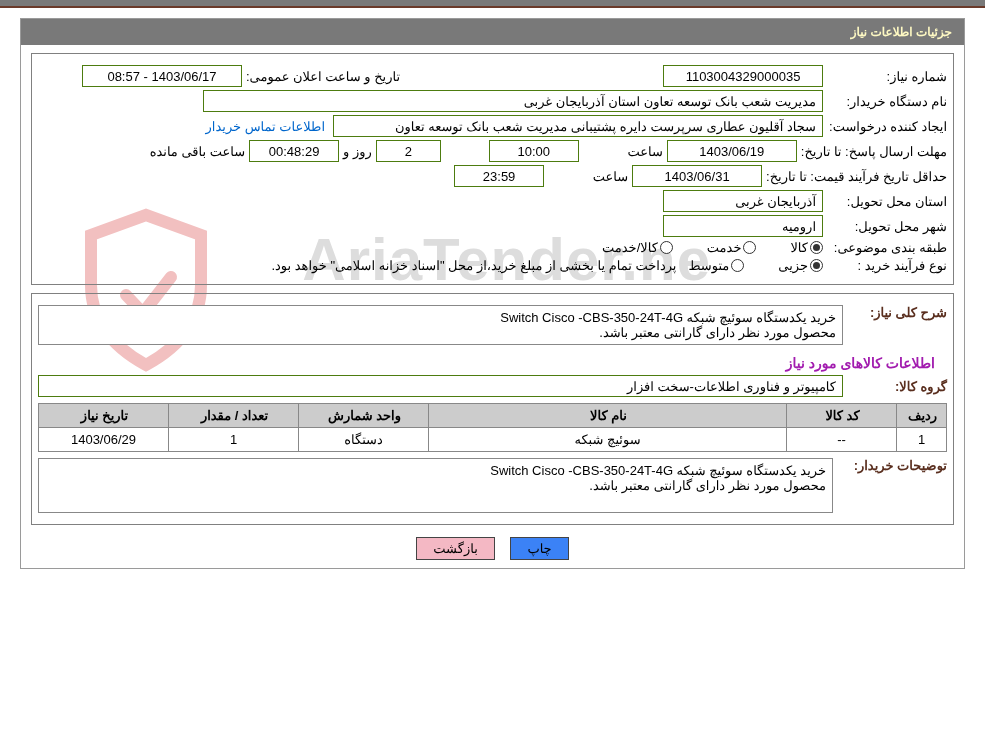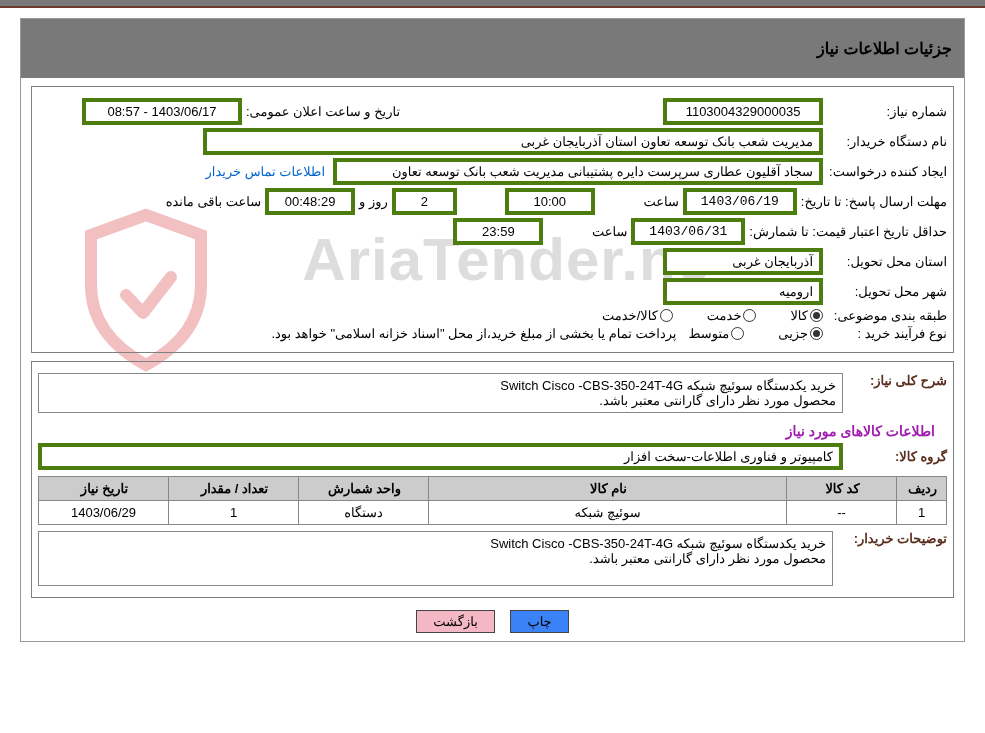--- a/index.html
+++ b/index.html
@@ -1,27 +1,27 @@
 <!DOCTYPE html>
 <html dir="rtl" lang="fa"><head>
 <meta charset="utf-8">
 <style>
 * { box-sizing: border-box; margin: 0; padding: 0; }
 body { font-family: Tahoma, Arial, sans-serif; font-size: 13px; background: #fff; width: 985px; height: 733px; direction: rtl; color: #000; position: relative; }
 .top-bar { background: #797979; height: 8px; border-bottom: 2px solid #6a3a2a; }
 .outer { border: 1px solid #9a9a9a; margin: 10px 20px 0 20px; }
-.title-bar { background: #797979; color: #000000; padding: 20px 12px; font-weight: bold; font-size: 16px; }
+.title-bar { background: #797979; color: #fef9c3; padding: 6px 12px; font-weight: bold; font-size: 12px; }
 .section { border: 1px solid #808080; margin: 8px 10px; padding: 8px 6px; }
 .row { display: flex; align-items: center; margin: 3px 0; gap: 4px; }
 .label { text-align: right; min-width: 120px; white-space: nowrap; }
 .label2 { min-width: 80px; }
-.field { border: 4px solid #4d7c0f; padding: 2px 6px; min-height: 22px; background: #fff; display: inline-flex; align-items: center; justify-content: center; }
+.field { border: 1px solid #4d7c0f; padding: 2px 6px; min-height: 22px; background: #fff; display: inline-flex; align-items: center; justify-content: center; }
 .wide { flex: 1; justify-content: flex-start; }
 .w-150 { width: 160px; justify-content: center; }
-.w-120 { width: 114px; justify-content: center; font-family: Liberation Mono, monospace; }
+.w-120 { width: 130px; justify-content: center; }
 .w-90 { width: 90px; justify-content: center; }
 .w-60 { width: 65px; justify-content: center; }
 .link { color: #0066cc; cursor: pointer; white-space: nowrap; margin-right: 4px; }
 .radio-grp { display: inline-flex; align-items: center; gap: 2px; }
 .radio { display:inline-block; width:13px; height:13px; border:1px solid #333; border-radius:50%; background:#fff; position: relative; }
 .radio.sel::after { content:''; position:absolute; width:7px; height:7px; background:#333; border-radius:50%; top:2px; left:2px; }
 textarea.display { border: 1px solid #888; width: 100%; resize: none; font-family: inherit; font-size: 13px; padding: 4px 6px; direction: rtl; background:#fff; overflow:auto; }
 .section-title { font-weight: bold; color: #a21caf; margin: 8px 12px 4px 12px; font-size: 14px; }
 table { width: 100%; border-collapse: collapse; margin-top: 6px; }
 th, td { border: 1px solid #888; padding: 4px 6px; text-align: center; font-size: 13px; }
@@ -83,21 +83,21 @@
       <span class="label2">ساعت</span>
       <span class="field w-90">10:00</span>
       <span style="width:40px"></span>
       <span class="field w-60">2</span>
       <span>روز و</span>
       <span class="field w-90">00:48:29</span>
       <span>ساعت باقی مانده</span>
     </div>
 
     <div class="row">
-      <span class="label" style="min-width:150px">حداقل تاریخ اعتبار قیمت: تا شمارش:</span>
+      <span class="label" style="min-width:150px">حداقل تاریخ فرآیند قیمت: تا تاریخ:</span>
       <span class="field w-120">1403/06/31</span>
       <span class="label2">ساعت</span>
       <span class="field w-90">23:59</span>
     </div>
 
     <div class="row">
       <span class="label">استان محل تحویل:</span>
       <span class="field w-150 txt-right">آذربایجان غربی</span>
     </div>
 

